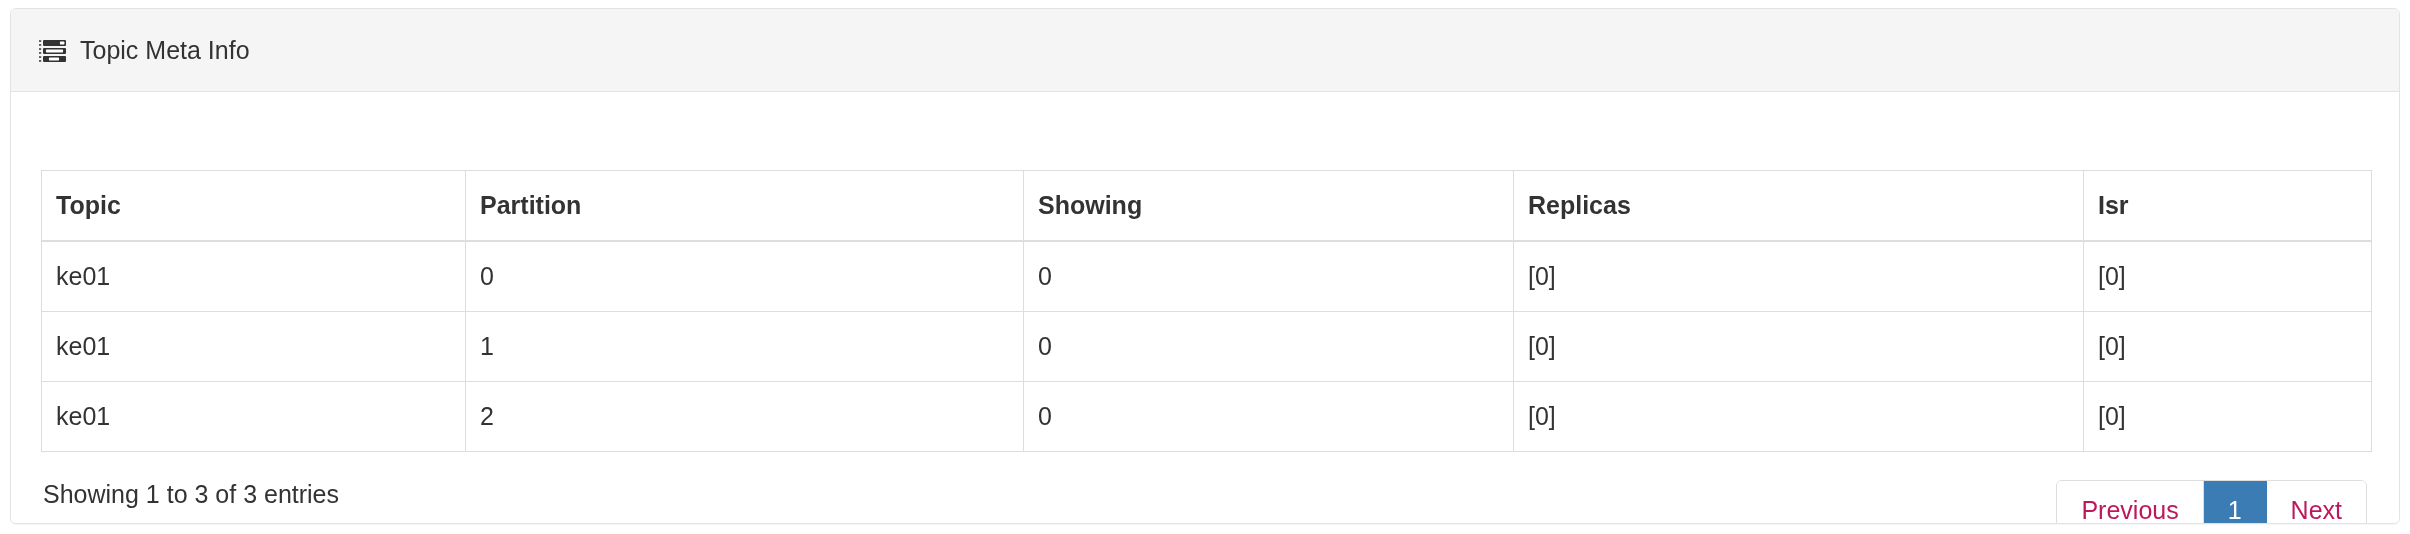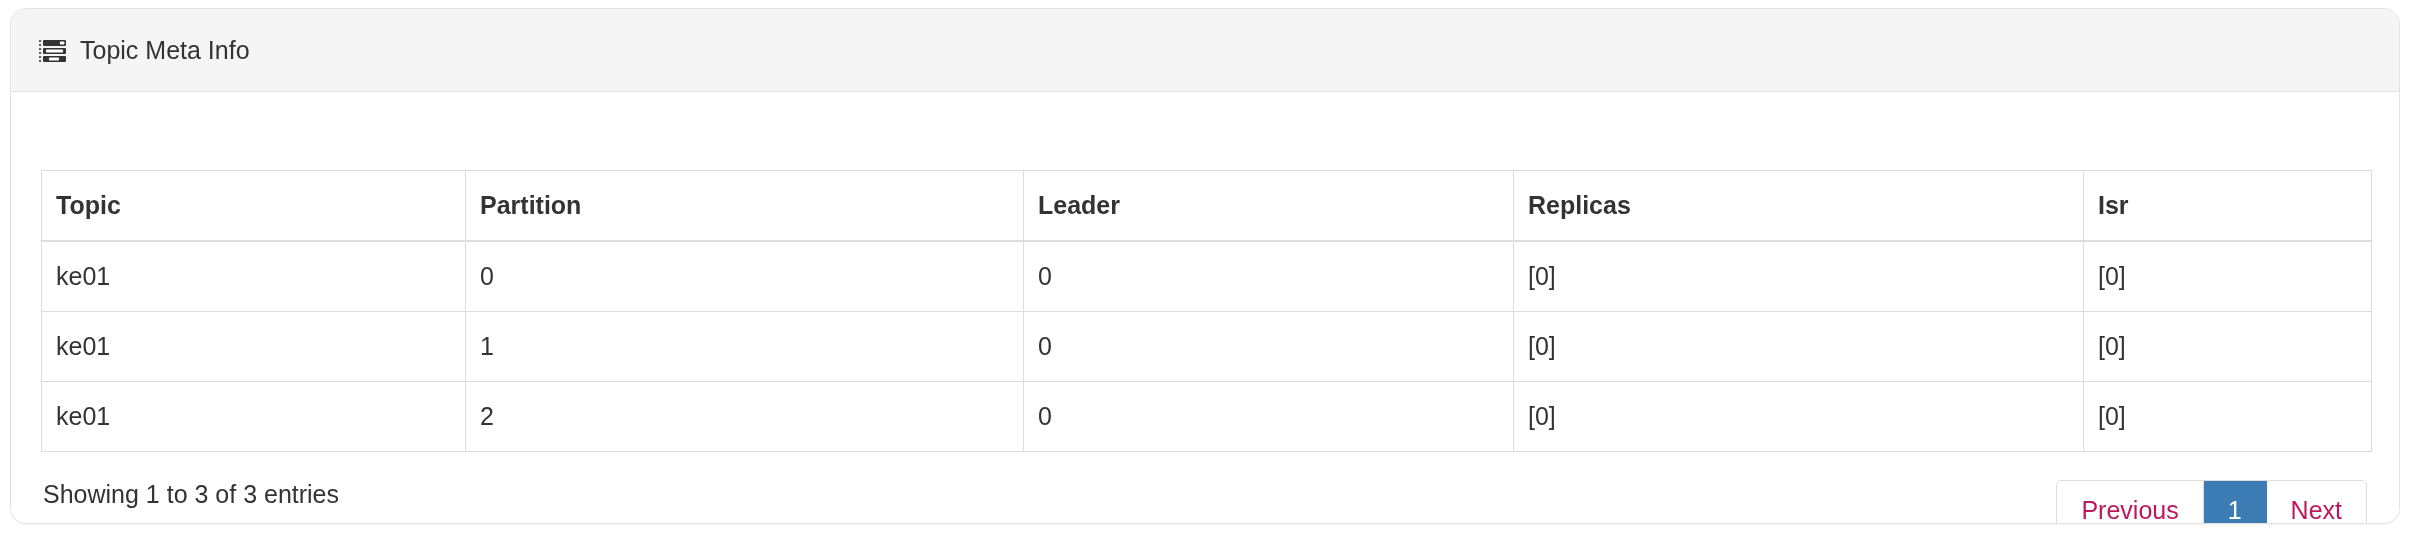--- a/index.html
+++ b/index.html
@@ -20,21 +20,21 @@
     background: #ffffff;
     padding: 8px 10px 10px 10px;
   }
 
   
   .panel {
     width: 2390px;
     height: 516px;
     background: #ffffff;
     border: 1px solid #e3e3e3;
-    border-radius: 16px;
+    border-radius: 6px;
     box-shadow: 0 1px 1px rgba(0,0,0,0.045);
     overflow: hidden;
     display: flex;
     flex-direction: column;
   }
 
   .panel-heading {
     height: 83px;
     background: #f5f5f5;
     border-bottom: 1px solid #e3e3e3;
@@ -193,21 +193,21 @@
             <col class="c-topic">
             <col class="c-partition">
             <col class="c-leader">
             <col class="c-replicas">
             <col class="c-isr">
           </colgroup>
           <thead>
             <tr>
               <th>Topic</th>
               <th>Partition</th>
-              <th>Leader</th>
+              <th>Showing</th>
               <th>Replicas</th>
               <th>Isr</th>
             </tr>
           </thead>
           <tbody>
             <tr>
               <td>ke01</td>
               <td>0</td>
               <td>0</td>
               <td>[0]</td>

